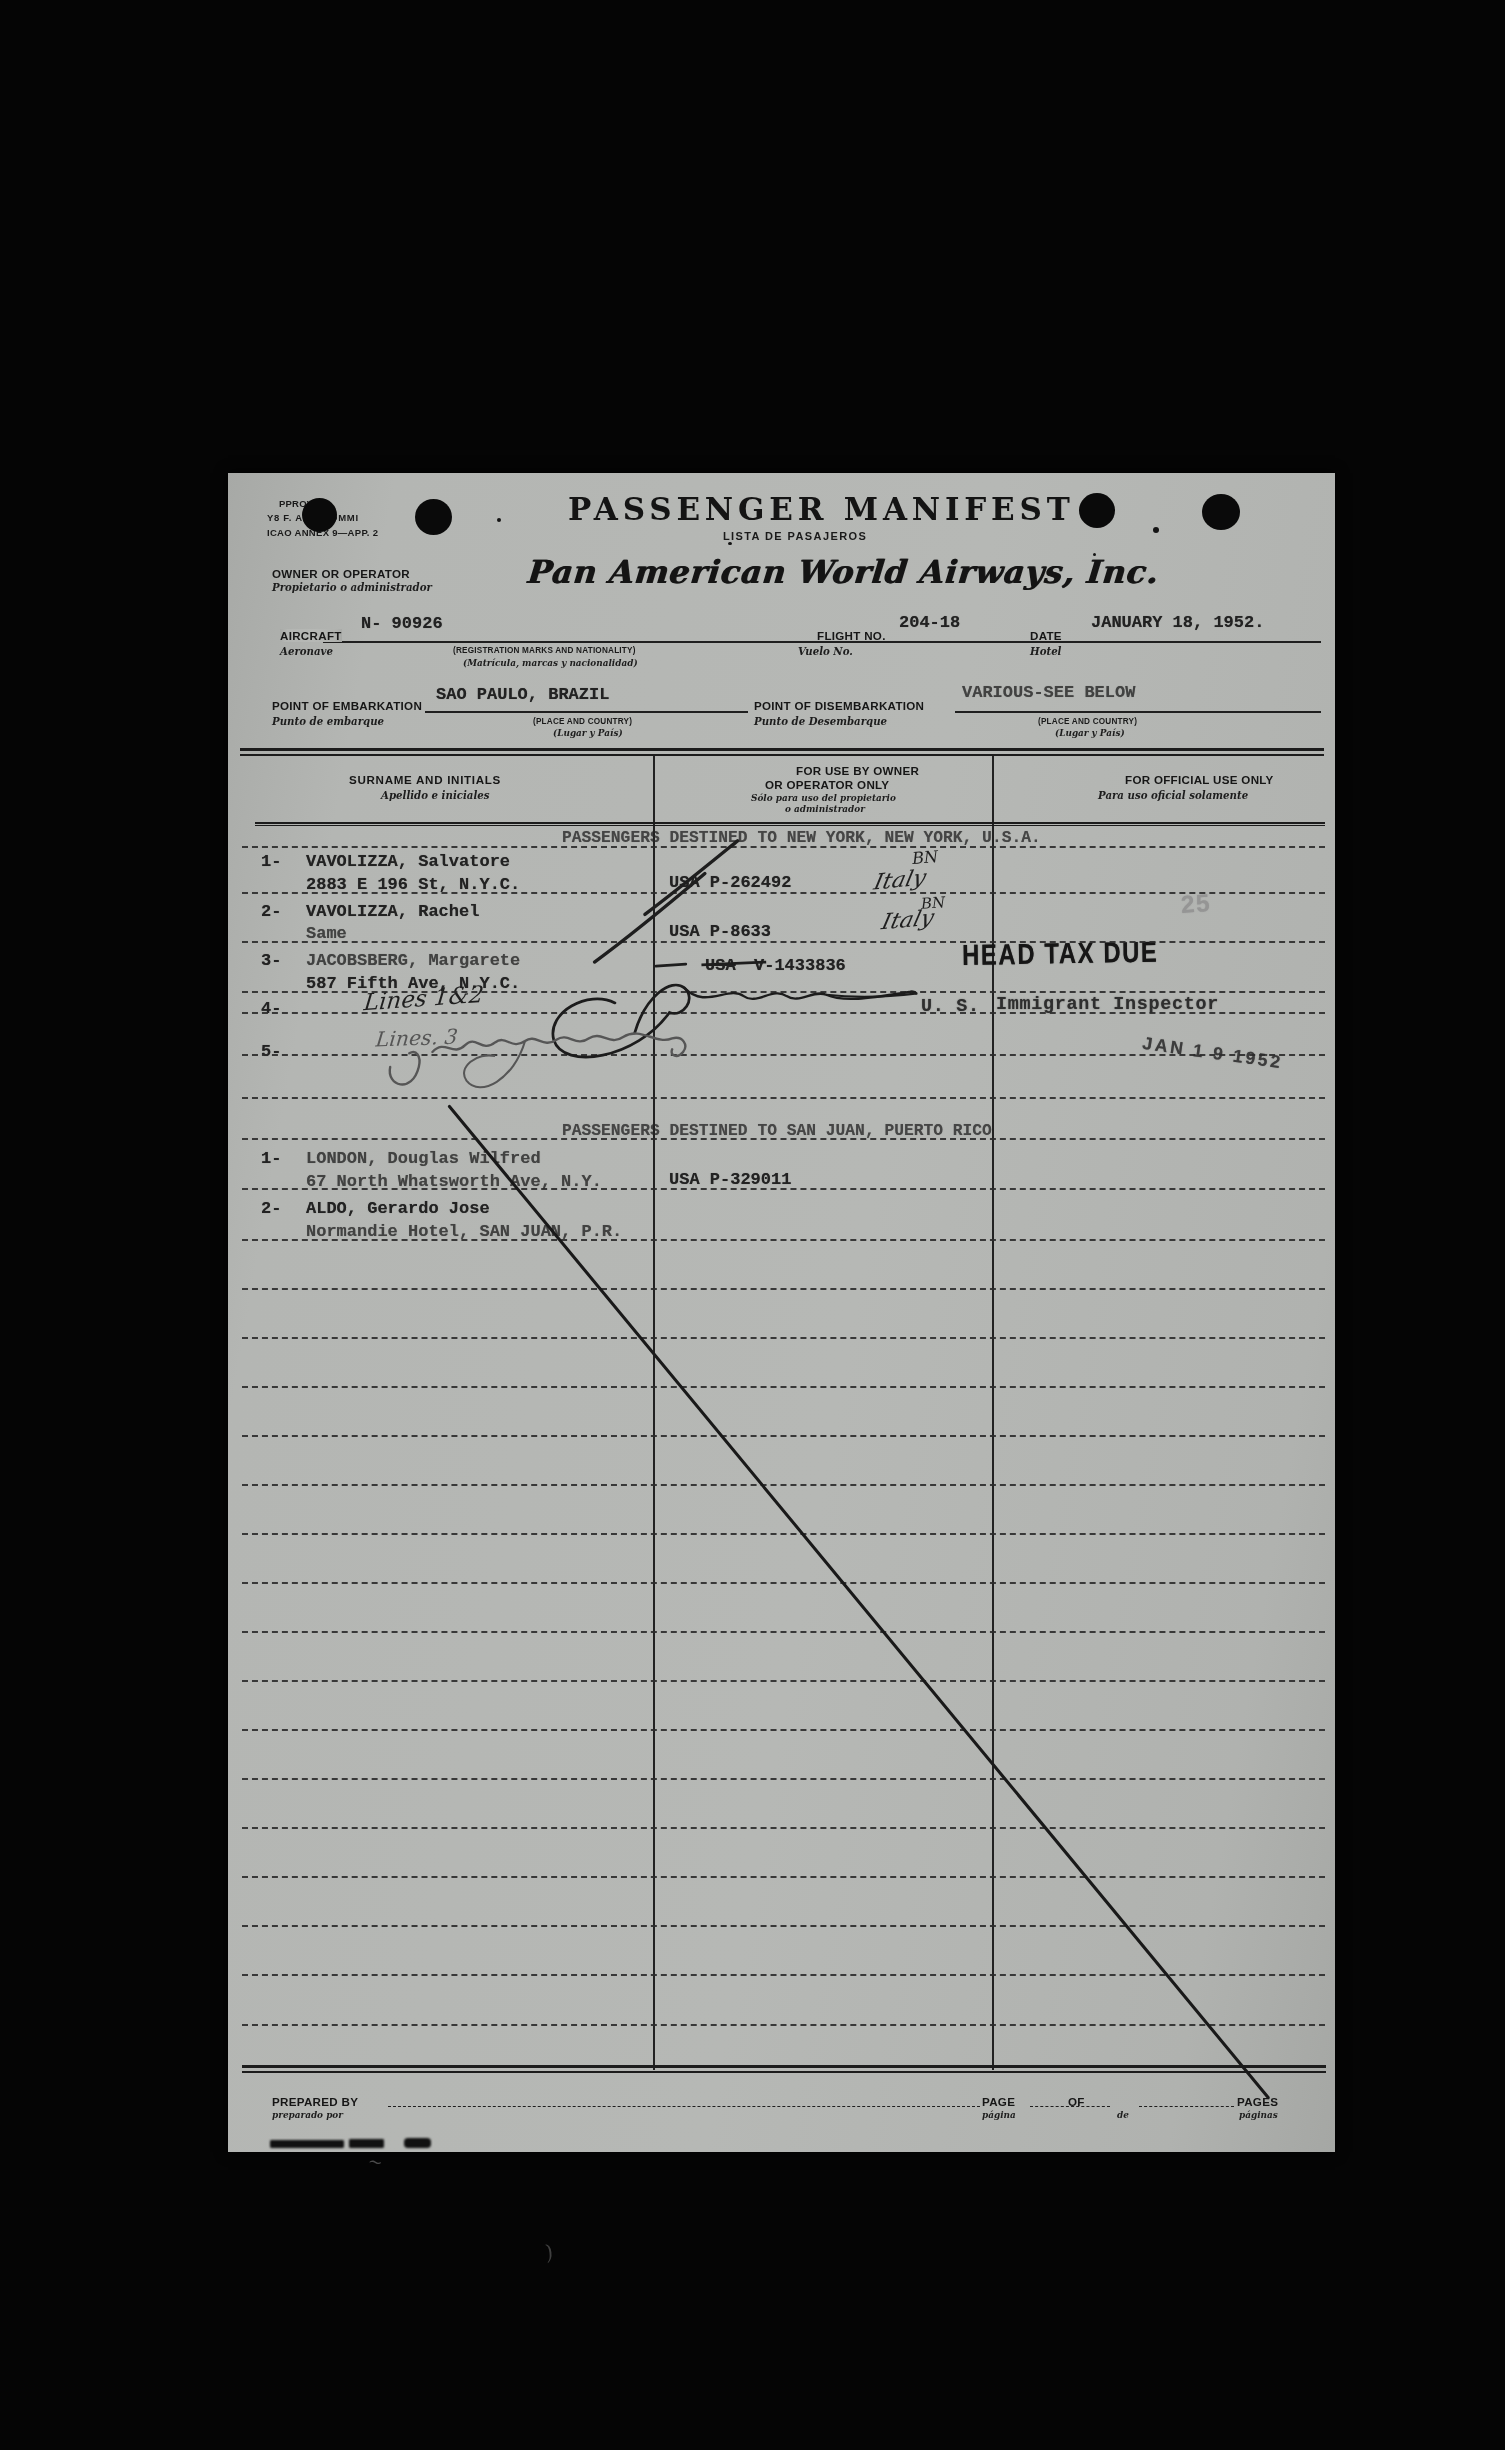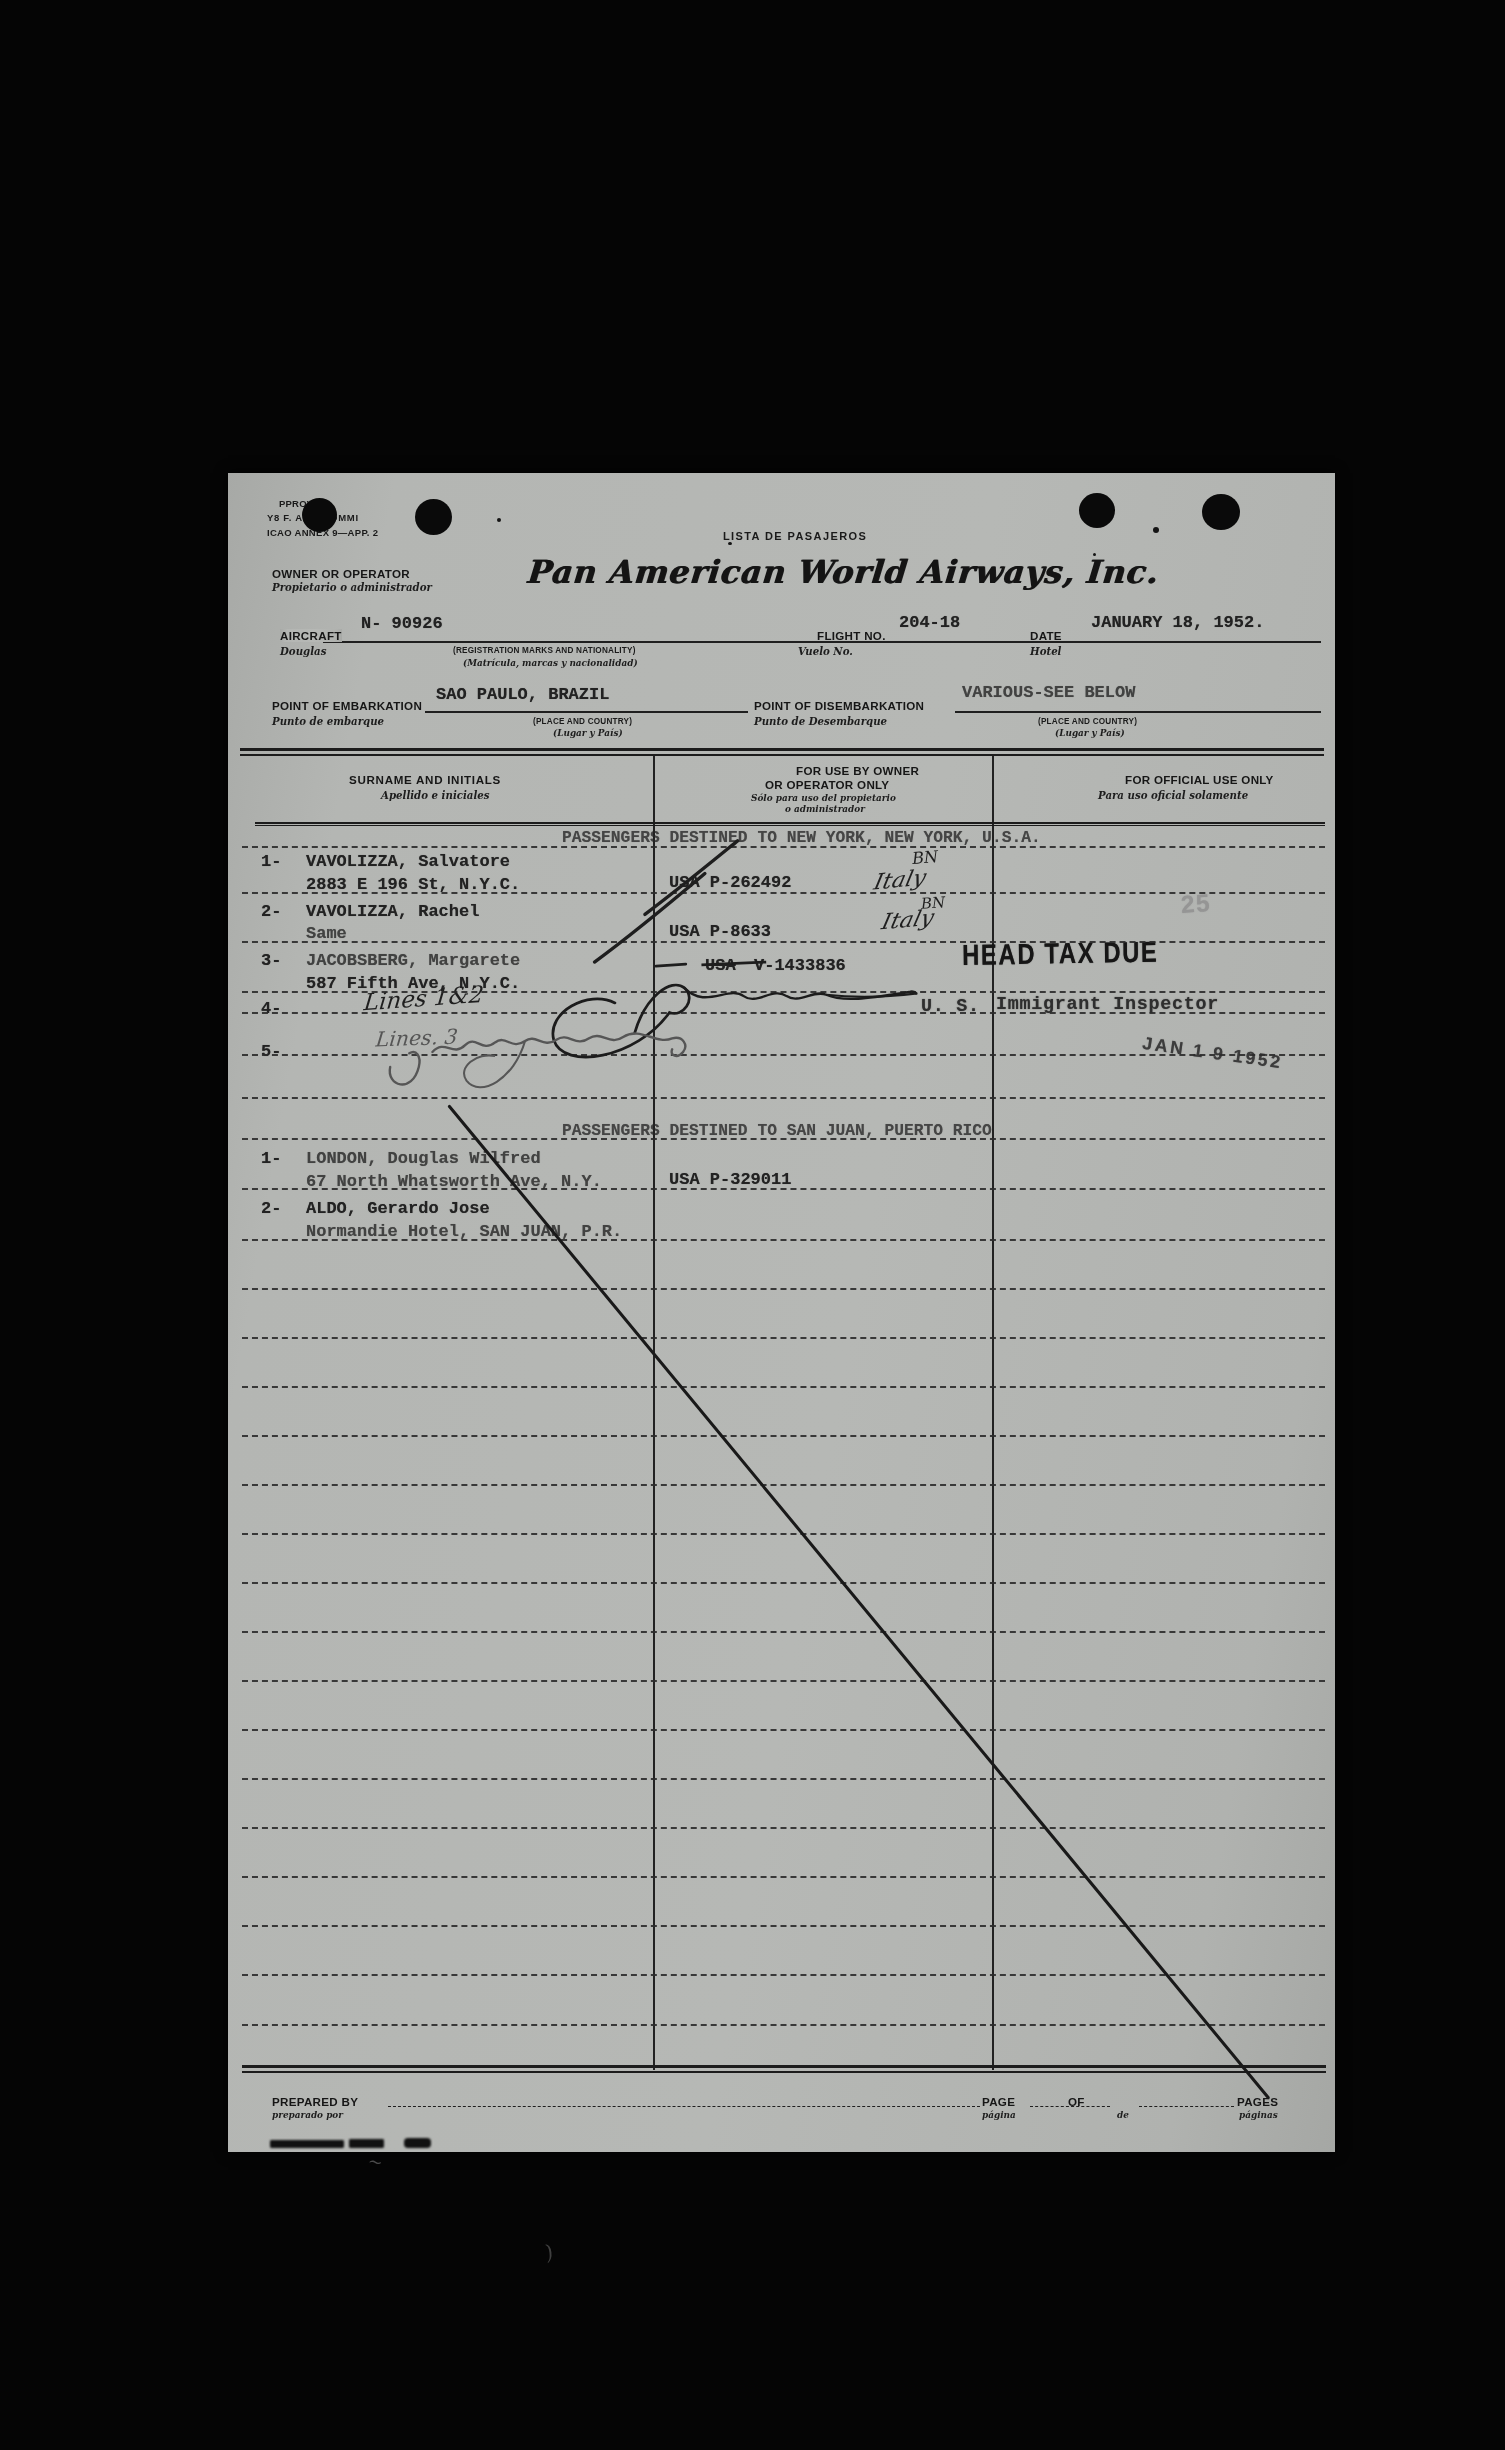--- a/index.html
+++ b/index.html
@@ -55,34 +55,35 @@
 </head>
 <body>
 
 <div id="canvas">
   <div id="paper">
 
     <div class="abs lbl-sm" style="left:51px;top:24.5px;font-size:9.5px;">PPROVED</div>
     <div class="abs lbl-sm" style="left:39px;top:39px;font-size:9.5px;letter-spacing:0.7px;">Y8   F. A. L. COMMI</div>
     <div class="abs lbl-sm" style="left:39px;top:54px;font-size:9.5px;letter-spacing:0.3px;">ICAO ANNEX 9—APP. 2</div>
 
+    <div class="abs doc-title" style="left:340px;top:17.7px;">PASSENGER MANIFEST</div>
     <div class="abs doc-sub" style="left:495px;top:57px;">LISTA DE PASAJEROS</div>
 
     <div class="abs lbl" style="left:44px;top:94px;">OWNER OR OPERATOR</div>
     <div class="abs ital" style="left:44px;top:108px;">Propietario o administrador</div>
     <div class="abs airline" style="left:300px;top:80px;">Pan American World Airways, Inc.</div>
 
     <div class="abs underline" style="left:95px;top:168px;width:998px;"></div>
     <div class="abs lbl" style="left:52px;top:156px;background:inherit;">AIRCRAFT</div>
     <div class="abs typed" style="left:133px;top:141px;">N-  90926</div>
     <div class="abs lbl" style="left:550px;top:156px;margin-left:39px;">FLIGHT NO.</div>
     <div class="abs typed" style="left:671px;top:140px;">204-18</div>
     <div class="abs lbl" style="left:802px;top:156px;">DATE</div>
     <div class="abs typed" style="left:863px;top:140px;">JANUARY 18, 1952.</div>
-    <div class="abs ital" style="left:52px;top:172px;">Douglas</div>
+    <div class="abs ital" style="left:52px;top:172px;">Aeronave</div>
     <div class="abs lbl-sm" style="left:225px;top:173px;">(REGISTRATION MARKS AND NATIONALITY)</div>
     <div class="abs ital-sm" style="left:235px;top:185px;">(Matrícula, marcas y nacionalidad)</div>
     <div class="abs ital" style="left:570px;top:172px;">Vuelo No.</div>
     <div class="abs ital" style="left:802px;top:172px;">Hotel</div>
 
     <div class="abs underline" style="left:197px;top:238px;width:323px;"></div>
     <div class="abs underline" style="left:727px;top:238px;width:366px;"></div>
     <div class="abs lbl" style="left:44px;top:226px;">POINT OF EMBARKATION</div>
     <div class="abs typed" style="left:208px;top:212px;">SAO PAULO, BRAZIL</div>
     <div class="abs lbl" style="left:526px;top:226px;">POINT OF DISEMBARKATION</div>

